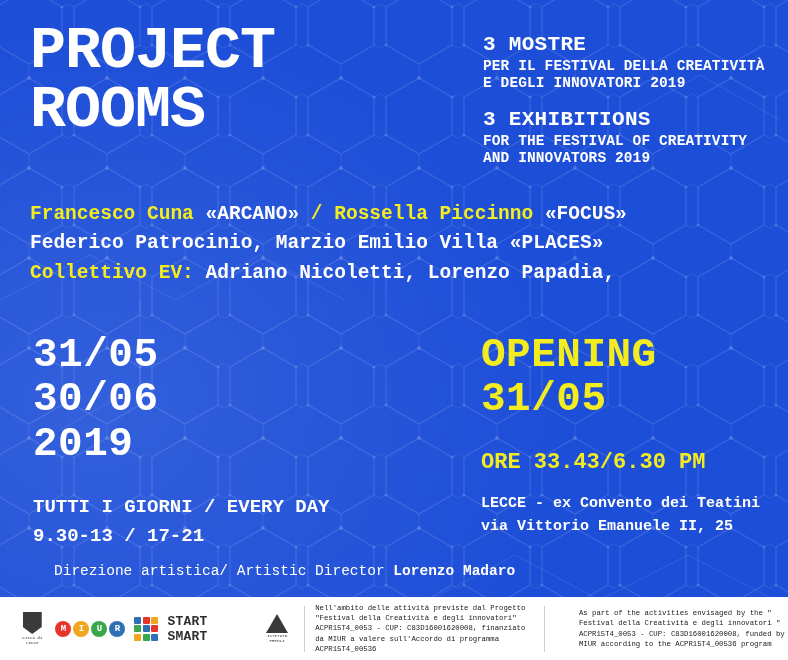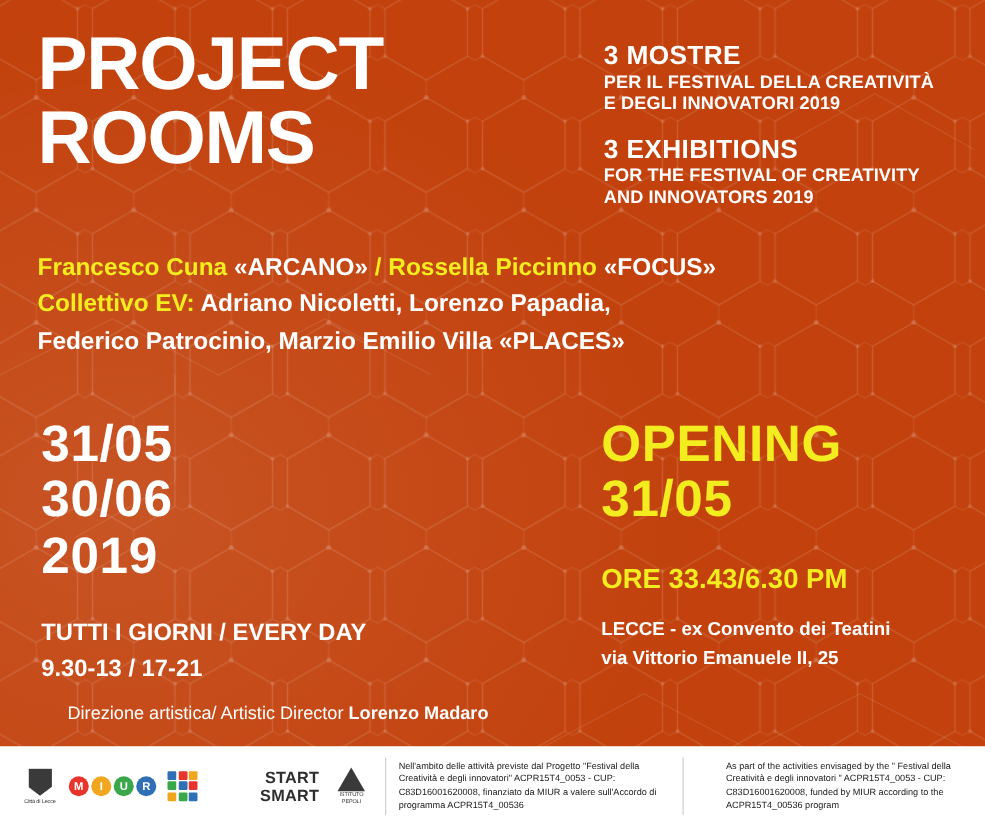--- a/index.html
+++ b/index.html
@@ -5,22 +5,23 @@
   * { box-sizing: border-box; margin: 0; padding: 0; }
   html, body {
     width: 788px; height: 660px;
     font-family: "Liberation Sans", sans-serif;
     background: #ffffff;
     overflow: hidden;
   }
   #poster {
     position: relative;
     width: 788px; height: 660px;
-    background: #c2410c;
+    background: #1d4ed8;
     overflow: hidden;
+    font-family: Liberation Mono, monospace;
   }
   
   .pattern {
     position: absolute; inset: 0;
     pointer-events: none;
   }
   .content {
     position: relative;
     width: 788px; height: 660px;
   }
@@ -144,21 +145,21 @@
     display: flex; align-items: center; justify-content: center;
     color: #fff; font-size: 9px; font-weight: bold;
   }
   .logo-mosaic {
     display: grid;
     grid-template-columns: repeat(3, 7px);
     grid-template-rows: repeat(3, 7px);
     gap: 1.5px;
   }
   .logo-mosaic i { display: block; border-radius: 1px; }
-  .startsmart { font-size: 13px; font-weight: bold; color: #2e2e2e; letter-spacing: .2px; text-align: right;}
+  .startsmart { font-size: 13px; font-weight: bold; color: #2e2e2e; letter-spacing: .2px;}
   .logo-pepoli { text-align: center; width: 36px; }
   .logo-pepoli .tri {
     width: 0; height: 0; margin: 0 auto;
     border-left: 11px solid transparent;
     border-right: 11px solid transparent;
     border-bottom: 19px solid #3a3a3a;
   }
   .logo-pepoli .cap { font-size: 4.4px; color: #333; letter-spacing: -.1px; }
   .divider-v { width: 1px; height: 46px; background: #cfcfcf; margin: 0 10px; }
   .foot-text {
@@ -211,24 +212,24 @@
       <div class="big">3 EXHIBITIONS</div>
       <div class="sub">FOR THE FESTIVAL OF CREATIVITY</div>
       <div class="sub">AND INNOVATORS 2019</div>
     </div>
 
     <div class="artists">
       <div>
         <span class="yellow">Francesco Cuna </span><span>«ARCANO»</span><span class="yellow"> / </span><span class="yellow">Rossella Piccinno </span><span>«FOCUS»</span>
       </div>
       <div>
+        <span>Federico Patrocinio, Marzio Emilio Villa </span><span>«PLACES»</span>
+      </div>
+      <div>
         <span class="yellow">Collettivo EV: </span><span>Adriano Nicoletti, Lorenzo  Papadia,</span>
-      </div>
-      <div>
-        <span>Federico Patrocinio, Marzio Emilio Villa </span><span>«PLACES»</span>
       </div>
     </div>
 
     <div class="dates">
       <div>31/05</div>
       <div>30/06</div>
       <div>2019</div>
     </div>
     <div class="daily">
       <div>TUTTI I GIORNI / EVERY DAY</div>

